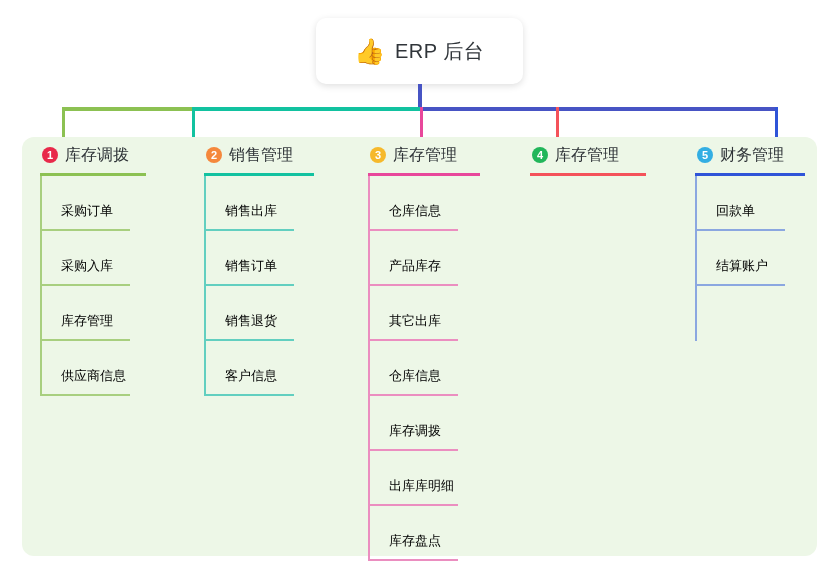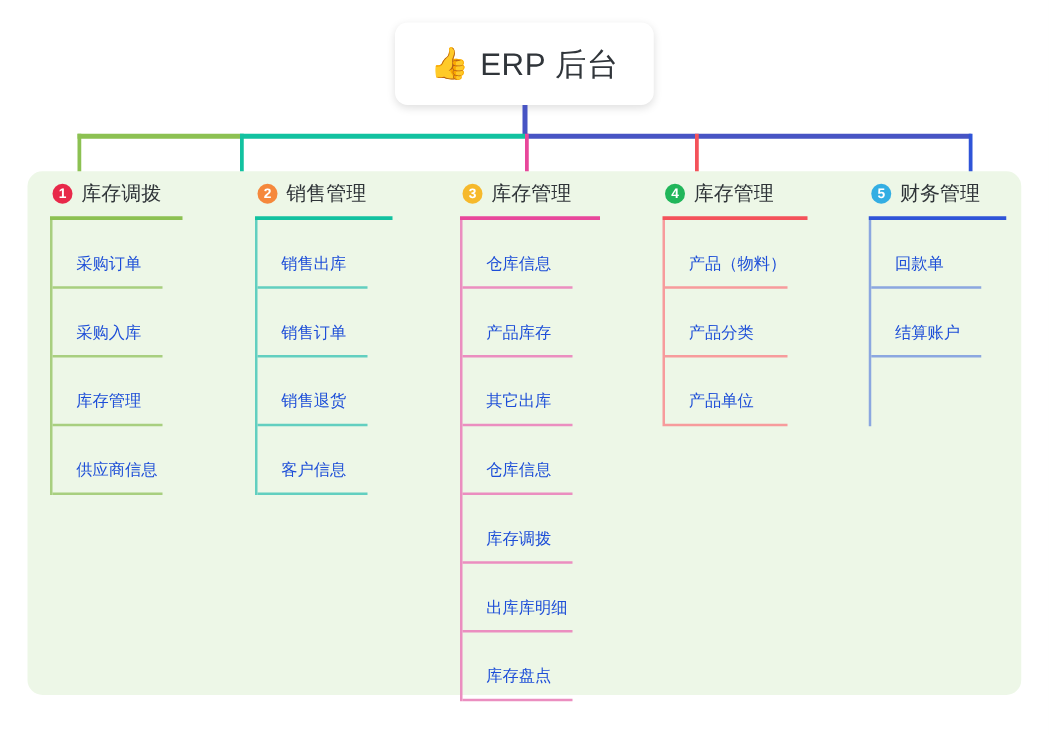--- a/index.html
+++ b/index.html
@@ -31,21 +31,21 @@
     justify-content: center;
     gap: 9px;
     box-sizing: border-box;
   }
   #root-node .thumb {
     font-size: 25px;
     line-height: 1;
     color: #f5b731;
   }
   #root-node .root-title {
-    font-size: 25px;
+    font-size: 20px;
     letter-spacing: 0.5px;
     color: #30353a;
     white-space: nowrap;
   }
 
   
   .stem {
     position: absolute;
     left: 418px;
     top: 84px;
@@ -121,21 +121,21 @@
   .item {
     position: relative;
     height: 55px;
     box-sizing: border-box;
   }
   .item-label {
     position: absolute;
     left: 21px;
     bottom: 11px;
     font-size: 13px;
-    color: #1d4ed8;
+    color: #000000;
     white-space: nowrap;
   }
   .item-rule {
     position: absolute;
     left: 2px;
     bottom: 0;
     height: 2px;
   }
 </style>
 </head>
@@ -251,35 +251,20 @@
           <div class="item-rule" style="width: 88px; background: rgb(235, 142, 192);"></div>
         </div>
       </div>
     </div>
     <div class="branch" style="left: 530px; width: 116px;">
       <div class="branch-header">
         <span class="badge" style="background: rgb(33, 182, 90);">4</span>
         <span class="branch-title">库存管理</span>
       </div>
       <div class="branch-rule" style="width: 116px; background: rgb(244, 82, 90);"></div>
-      <div class="items">
-        <div class="spine" style="background: rgb(247, 155, 156); height: 165px;"></div>
-        <div class="item">
-          <span class="item-label">产品（物料）</span>
-          <div class="item-rule" style="width: 98px; background: rgb(247, 155, 156);"></div>
-        </div>
-        <div class="item">
-          <span class="item-label">产品分类</span>
-          <div class="item-rule" style="width: 98px; background: rgb(247, 155, 156);"></div>
-        </div>
-        <div class="item">
-          <span class="item-label">产品单位</span>
-          <div class="item-rule" style="width: 98px; background: rgb(247, 155, 156);"></div>
-        </div>
-      </div>
     </div>
     <div class="branch" style="left: 695px; width: 110px;">
       <div class="branch-header">
         <span class="badge" style="background: rgb(51, 174, 227);">5</span>
         <span class="branch-title">财务管理</span>
       </div>
       <div class="branch-rule" style="width: 110px; background: rgb(47, 84, 216);"></div>
       <div class="items">
         <div class="spine" style="background: rgb(139, 167, 224); height: 165px;"></div>
         <div class="item">

